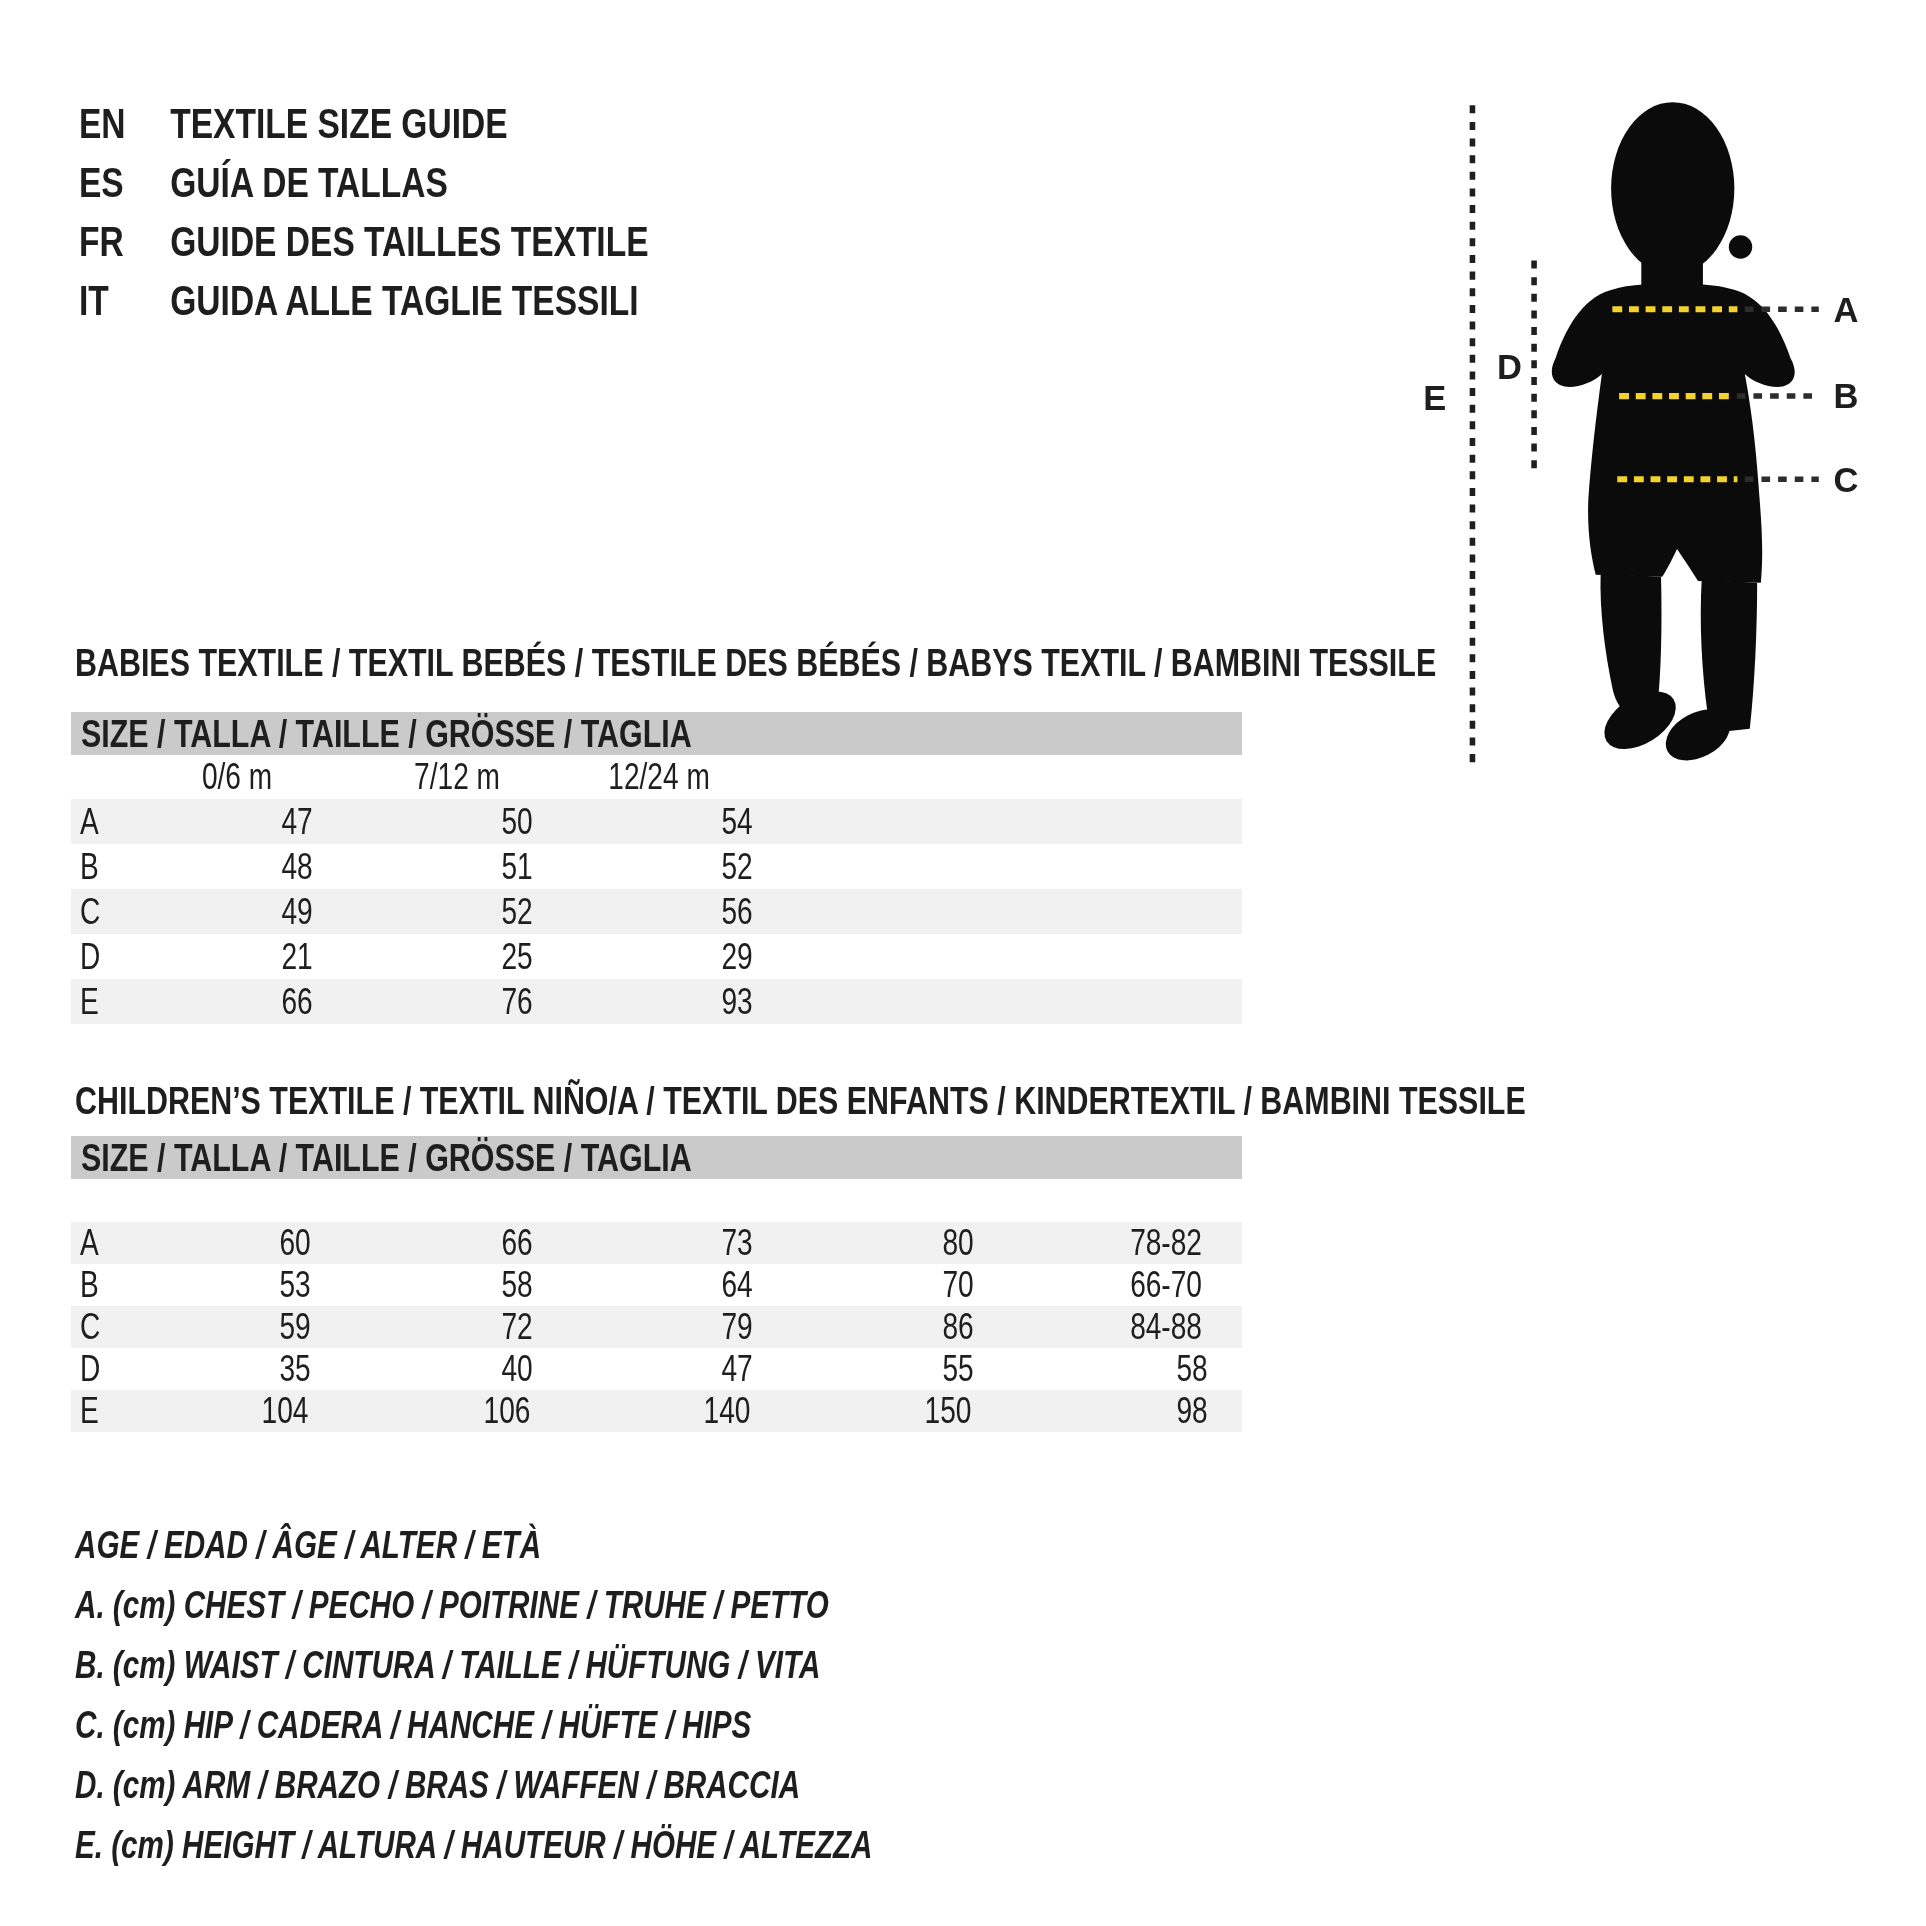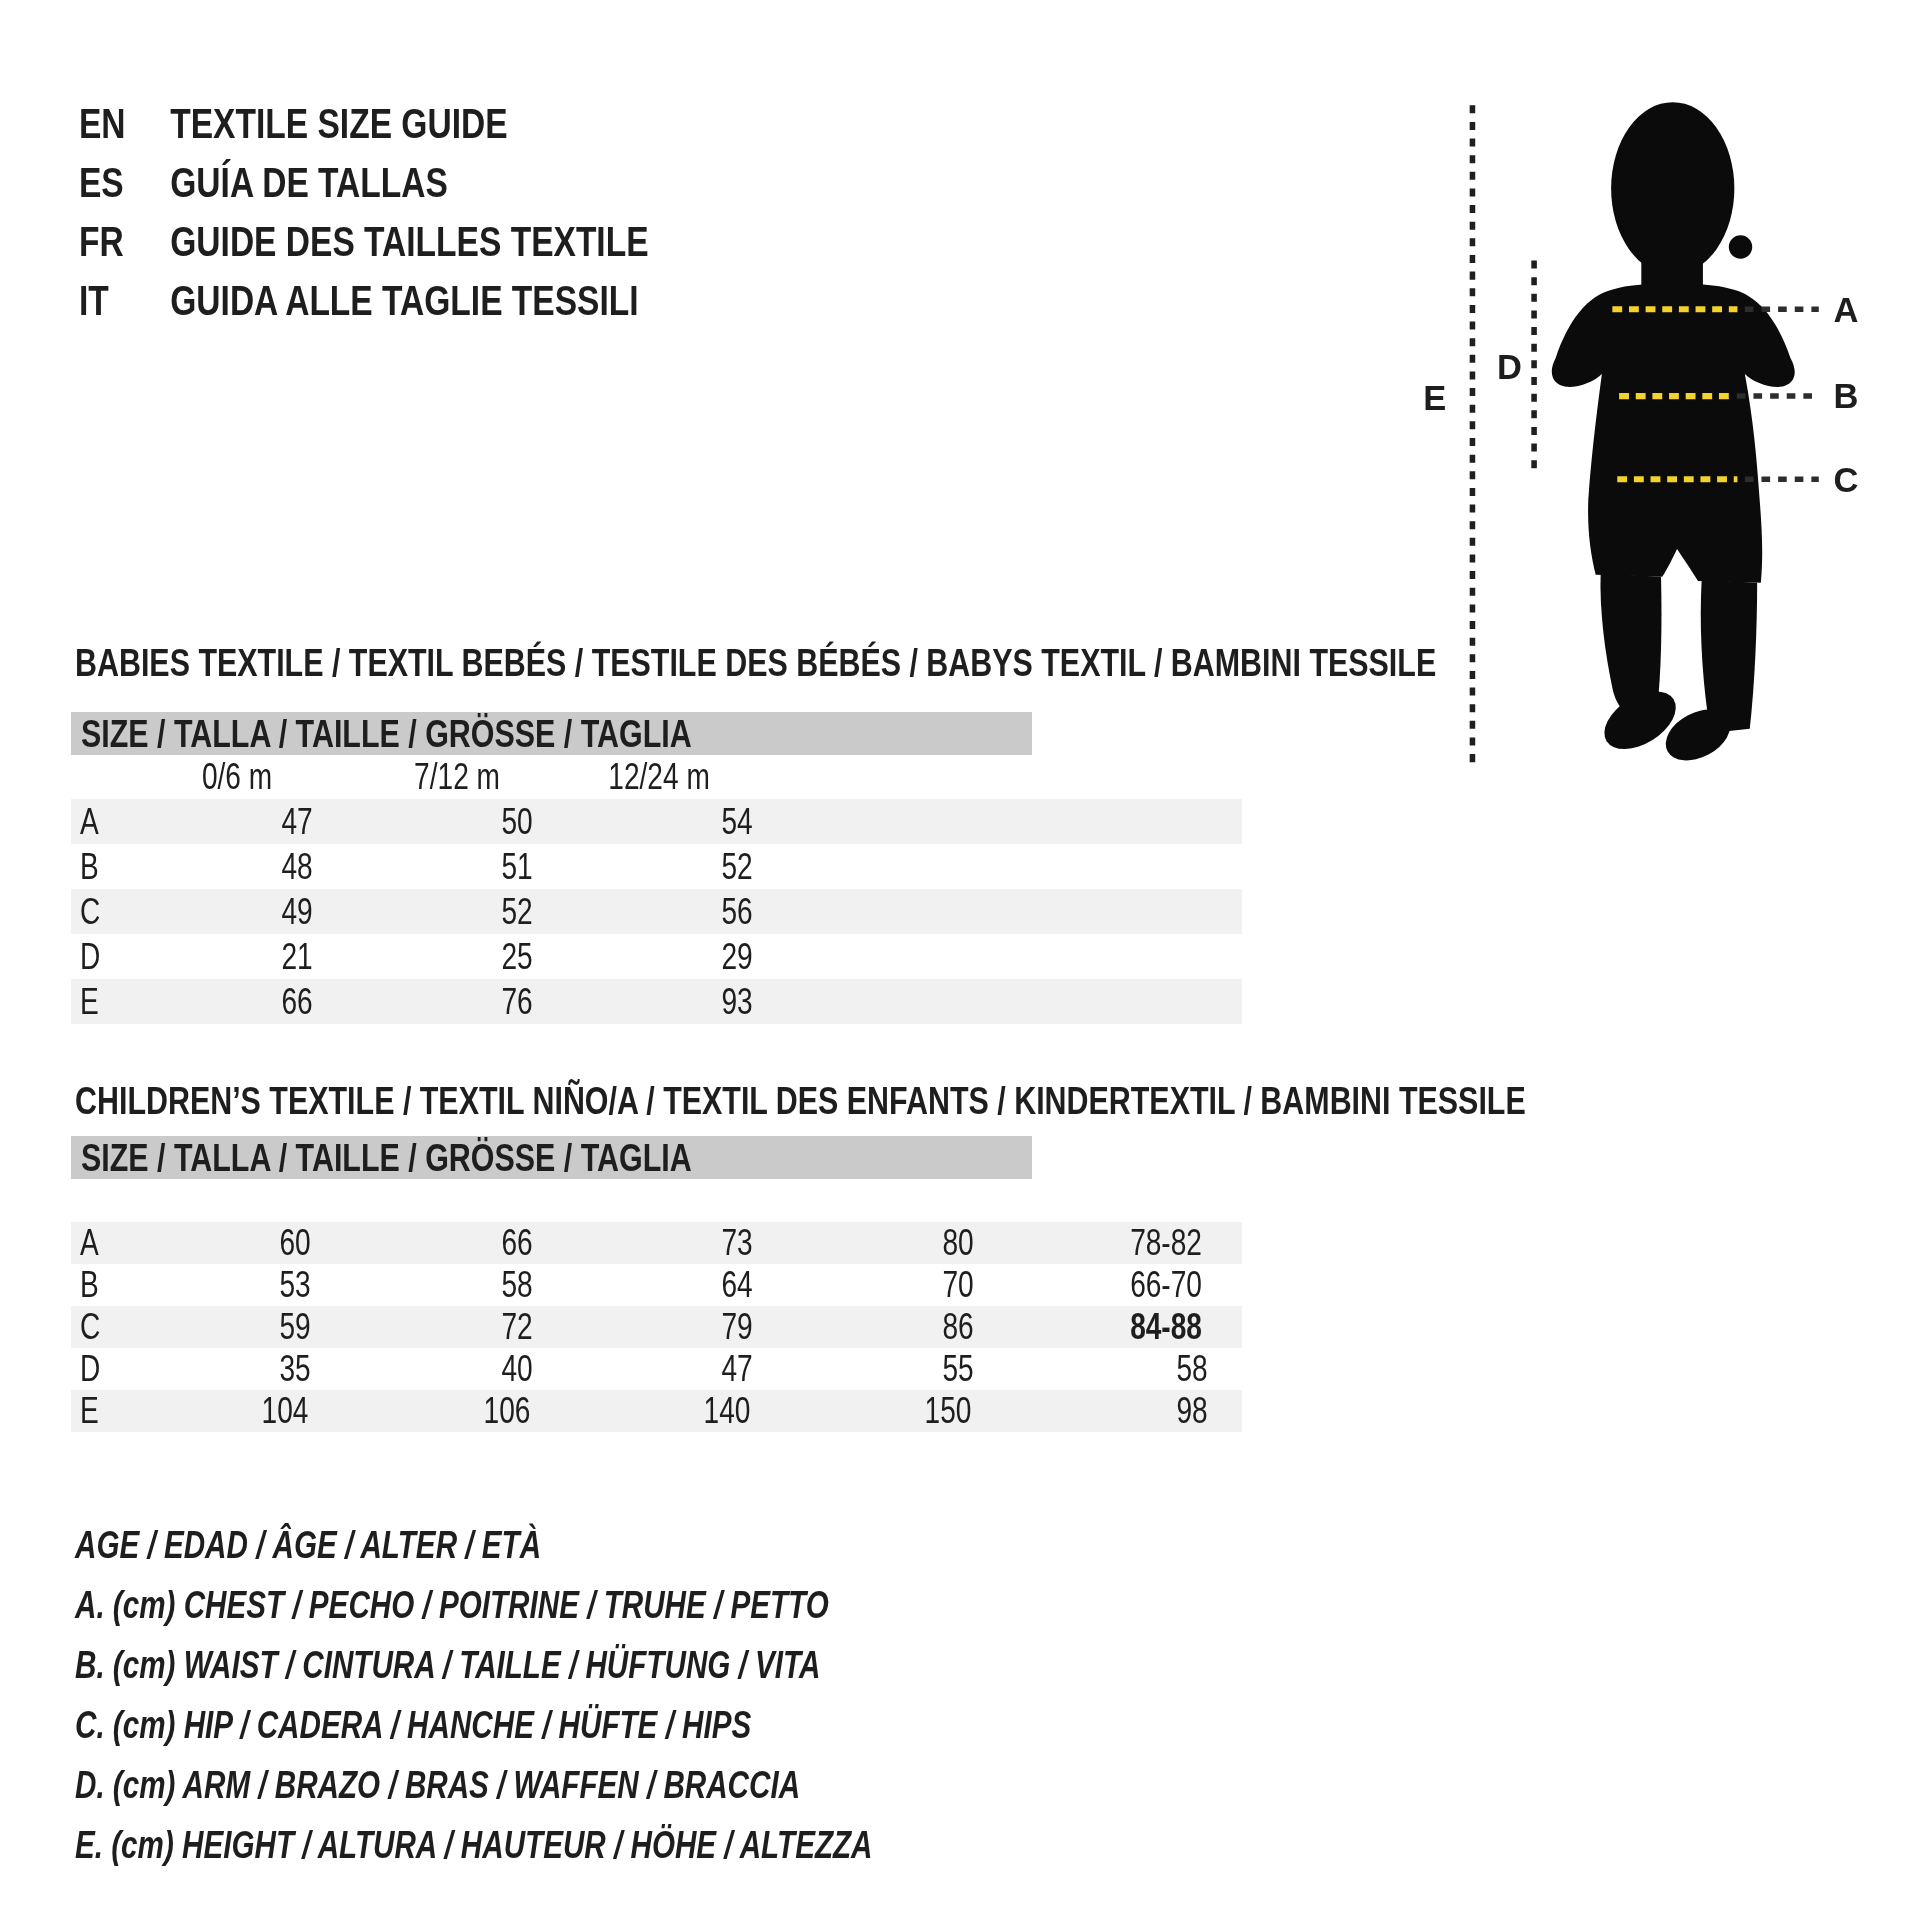--- a/index.html
+++ b/index.html
@@ -17,21 +17,21 @@
   .lang-block { position:absolute; left:79px; top:94px; }
   .lang-row   { height:59px; line-height:59px; font-size:43px; font-weight:bold; }
   .lang-code  { display:inline-block; width:117px; }
 
   
   .section-heading { position:absolute; left:75px; font-size:39px; font-weight:bold; line-height:42px; }
   #babies-heading   { top:642px; }
   #children-heading { top:1080px; }
 
   
-  .tbar { position:absolute; left:71px; width:961px; height:43px;
+  .tbar { position:absolute; left:71px; width:1171px; height:43px;
           background:var(--bar,#cacaca); font-size:39px; font-weight:bold;
           line-height:43px; padding-left:10px; box-sizing:border-box; }
   #babies-bar   { top:712px; }
   #children-bar { top:1136px; }
 
   
   .colhead-row { position:absolute; left:71px; width:1171px; height:43px; }
   #babies-colheads   { top:755px; }
   #children-colheads { top:1179px; }
   .colhead { position:absolute; top:0; width:160px; height:43px; line-height:43px;
@@ -180,21 +180,21 @@
         <div class="cell" style="left: 526px;"><span class="cond-c">64</span></div>
         <div class="cell" style="left: 747px;"><span class="cond-c">70</span></div>
         <div class="cell" style="left: 981px;"><span class="cond-c">66-70</span></div>
       </div>
       <div class="trow stripe" style="height: 42px; line-height: 42px;">
         <span class="row-label"><span class="cond">C</span></span>
         <div class="cell" style="left: 84px;"><span class="cond-c">59</span></div>
         <div class="cell" style="left: 306px;"><span class="cond-c">72</span></div>
         <div class="cell" style="left: 526px;"><span class="cond-c">79</span></div>
         <div class="cell" style="left: 747px;"><span class="cond-c">86</span></div>
-        <div class="cell" style="left: 981px; font-weight: bold;"><span class="cond-c">84-88</span></div>
+        <div class="cell" style="left: 981px;"><span class="cond-c">84-88</span></div>
       </div>
       <div class="trow" style="height: 42px; line-height: 42px;">
         <span class="row-label"><span class="cond">D</span></span>
         <div class="cell" style="left: 84px;"><span class="cond-c">35</span></div>
         <div class="cell" style="left: 306px;"><span class="cond-c">40</span></div>
         <div class="cell" style="left: 526px;"><span class="cond-c">47</span></div>
         <div class="cell" style="left: 747px;"><span class="cond-c">55</span></div>
         <div class="cell" style="left: 981px;"><span class="cond-c">58</span></div>
       </div>
       <div class="trow stripe" style="height: 42px; line-height: 42px;">

